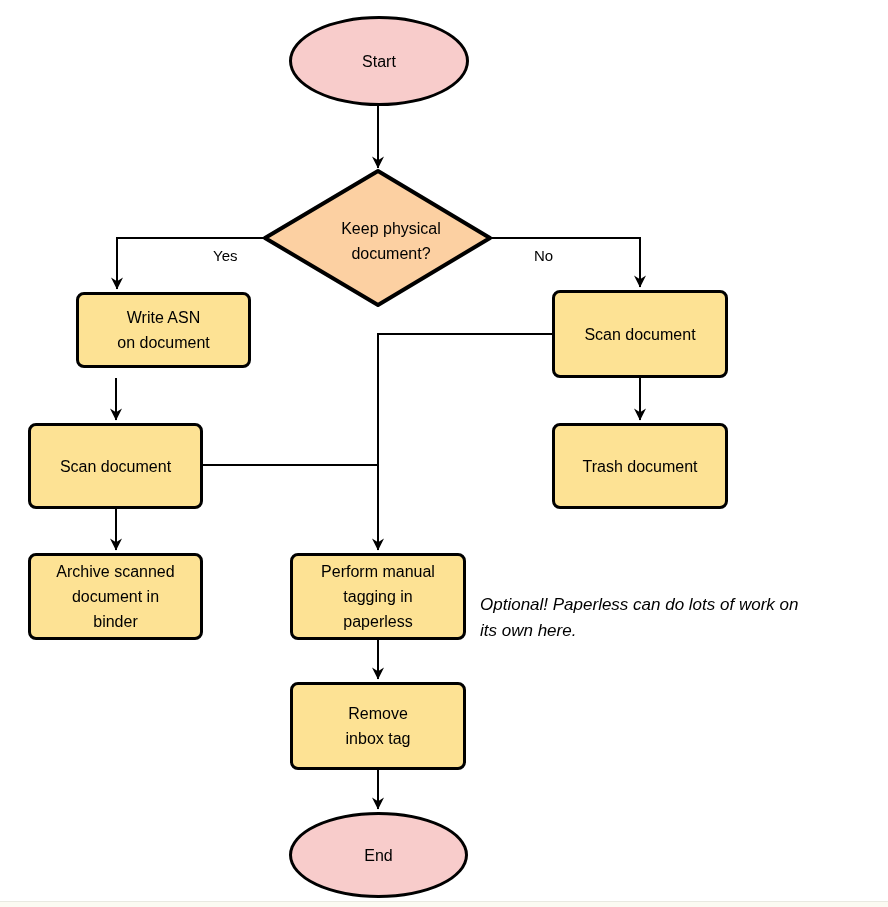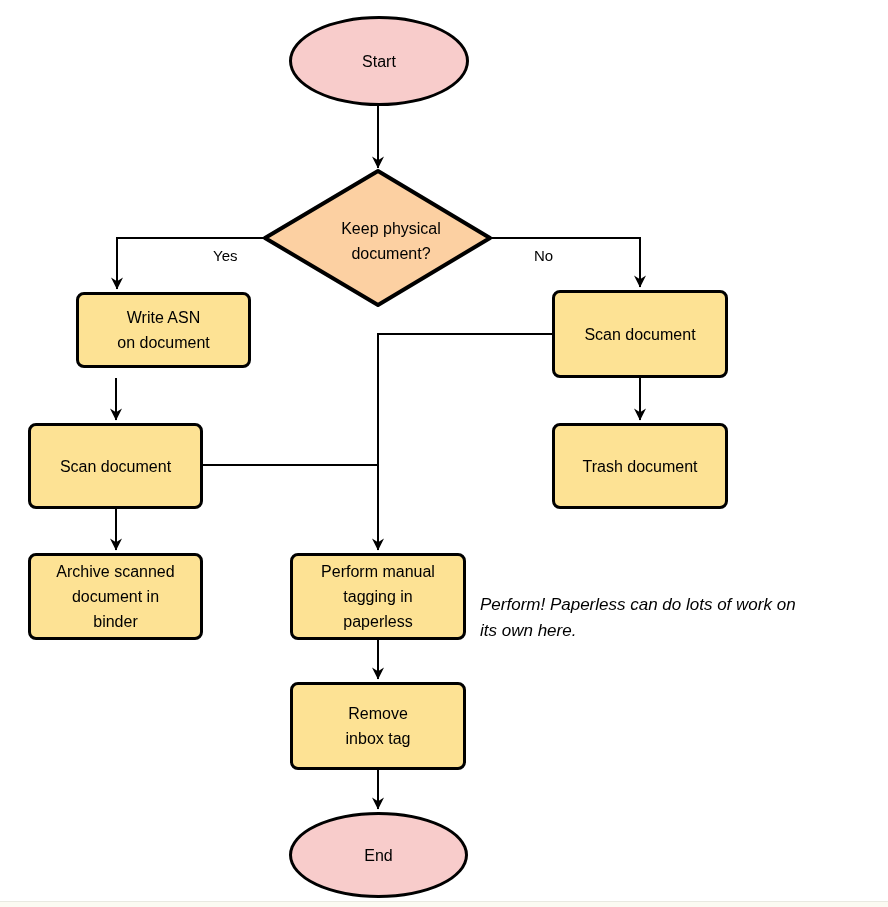--- a/index.html
+++ b/index.html
@@ -144,21 +144,21 @@
   <div class="node process" style="left:552px; top:423px; width:176px; height:86px;">
     <span>Trash document</span>
   </div>
 
   <div class="node process" style="left:290px; top:553px; width:176px; height:87px;">
     <span>Perform manual
 tagging in
 paperless</span>
   </div>
 
-  <div class="note" style="left:480px; top:592px;">Perform! Paperless can do lots of work on
+  <div class="note" style="left:480px; top:592px;">Optional! Paperless can do lots of work on
 its own here.</div>
 
   <div class="node terminator" style="left:289px; top:812px; width:179px; height:86px;">
     <span>End</span>
   </div>
 
   <div class="node process" style="left:290px; top:682px; width:176px; height:88px;">
     <span>Remove
 inbox tag</span>
   </div>

